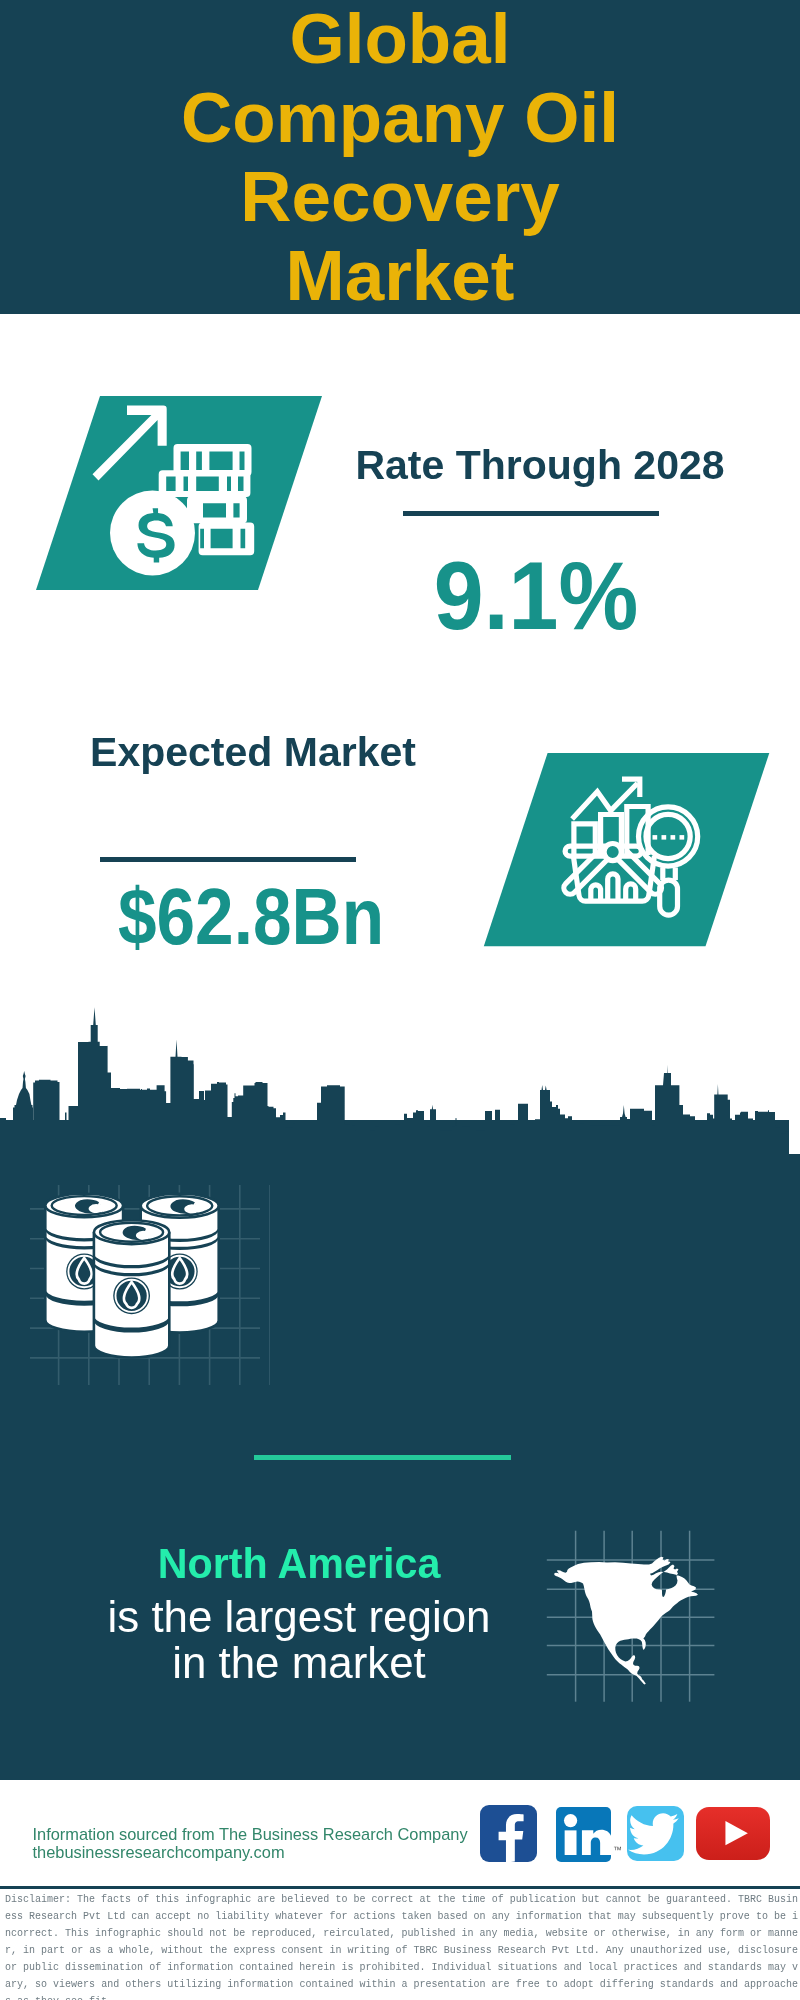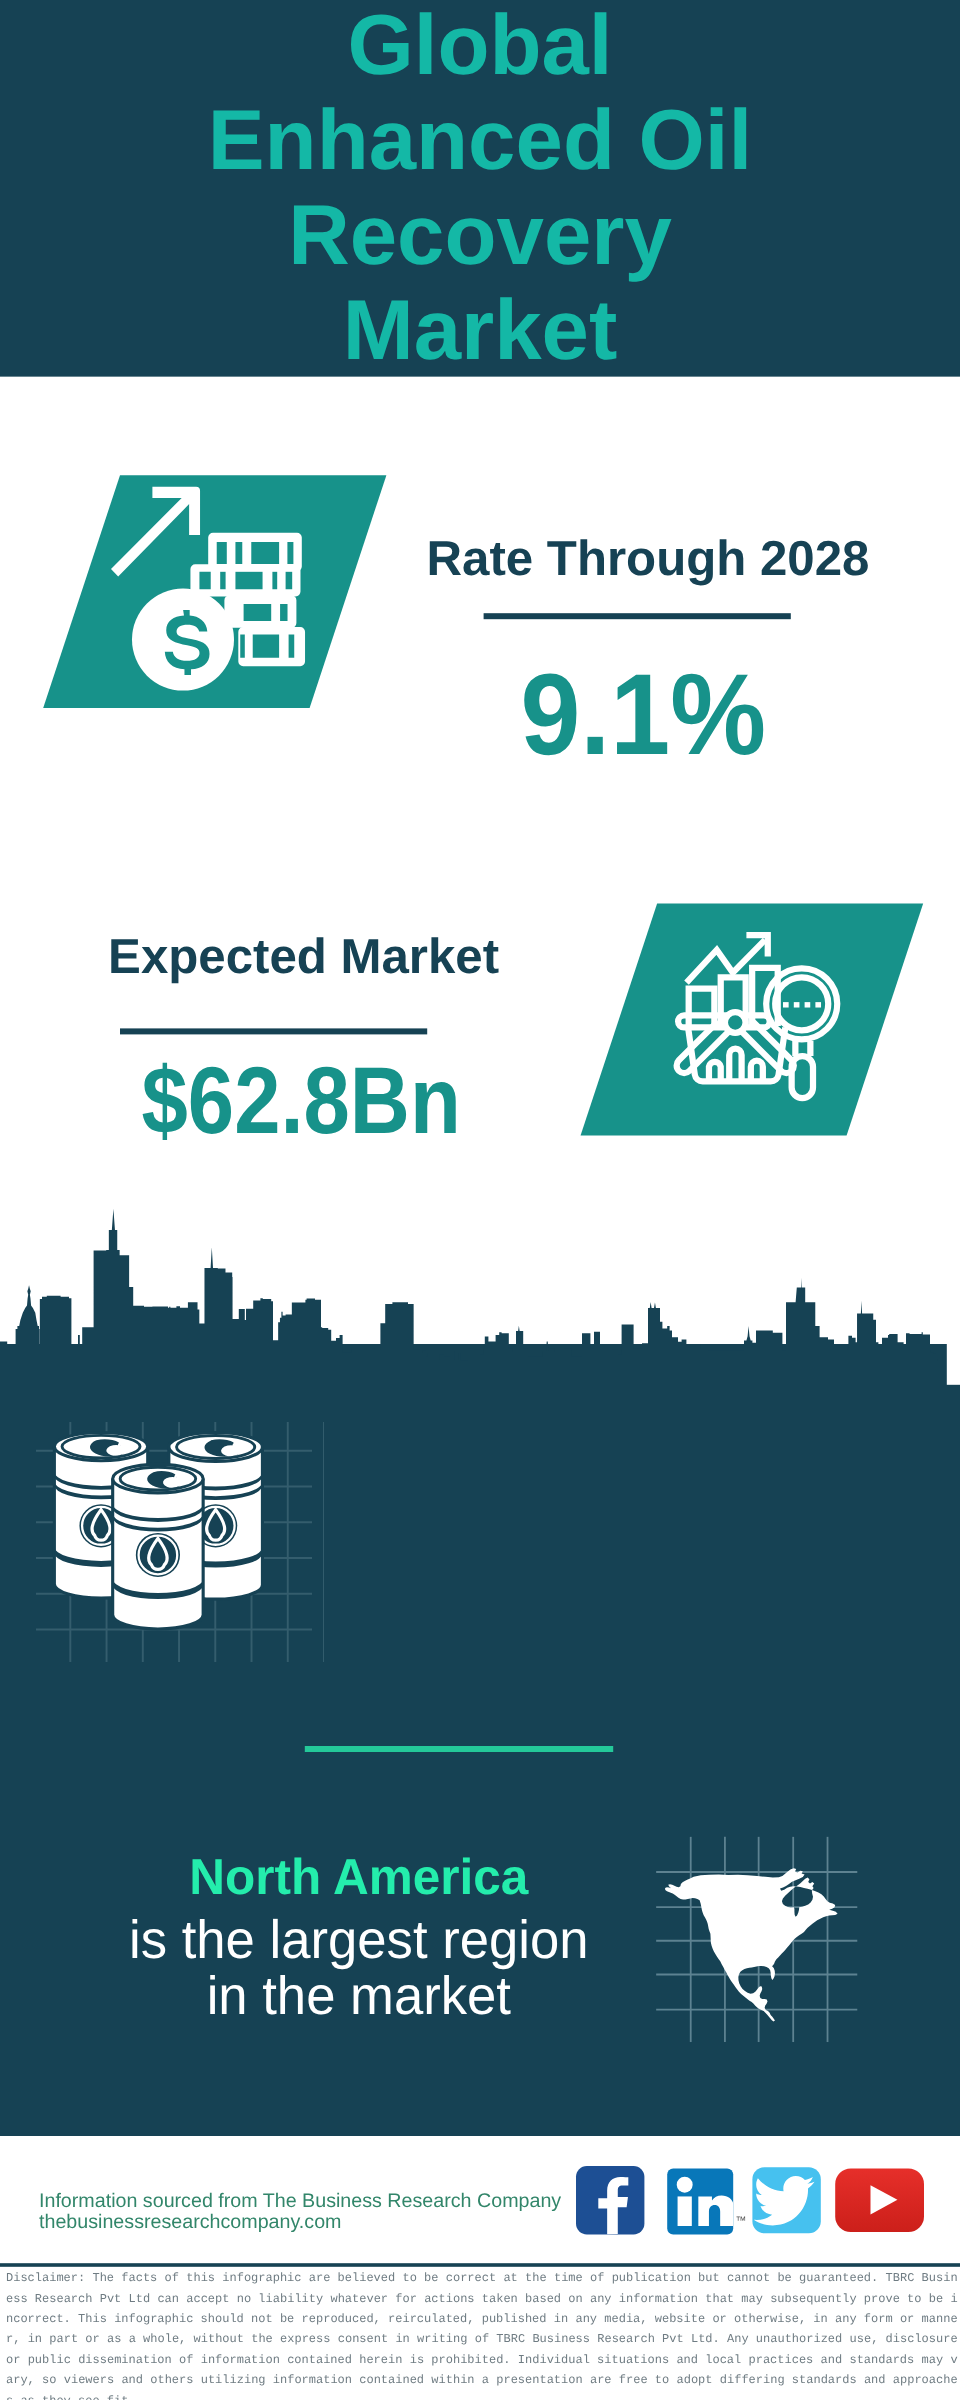--- a/index.html
+++ b/index.html
@@ -1,21 +1,21 @@
 <!DOCTYPE html>
 <html><head>
 <meta charset="utf-8">
 <style>
   html,body{margin:0;padding:0;}
   body{width:800px;height:2000px;background:#ffffff;font-family:"Liberation Sans",sans-serif;overflow:hidden;}
   .page{position:relative;width:800px;height:2000px;background:#fff;}
 
   
   .header{position:absolute;left:0;top:0;width:800px;height:314px;background:#164254;}
-  .header-title{position:absolute;left:0;top:-1px;width:800px;text-align:center;color:#14b8a6;
+  .header-title{position:absolute;left:0;top:-1px;width:800px;text-align:center;color:#eab308;
     font-size:71px;font-weight:bold;line-height:79px;}
   .header-title span{display:block;}
 
   
   .white{position:absolute;left:0;top:314px;width:800px;height:806px;background:#fff;}
 
   .para{position:absolute;}
   .para svg{display:block;}
 
   .stat-head{position:absolute;text-align:center;color:#164254;font-size:41px;font-weight:bold;line-height:57px;}
@@ -50,21 +50,21 @@
   .disclaimer{position:absolute;color:#6f7c83;font-size:10px;line-height:17px;text-align:justify;word-break:break-all;font-family:Liberation Mono, monospace;}
 </style>
 </head>
 <body>
 
 <div class="page">
 
   <div class="header">
     <div class="header-title">
       <span>Global</span>
-      <span>Enhanced Oil</span>
+      <span>Company Oil</span>
       <span>Recovery</span>
       <span>Market</span>
     </div>
   </div>
 
   <div class="white"></div>
 
   <div class="para" style="left:30px;top:390px;width:300px;height:210px;">
     <svg width="300" height="210" viewBox="0 0 300 210">
       <polygon points="70,6 292,6 228,200 6,200" fill="#17928a"></polygon>
@@ -122,21 +122,21 @@
     </svg>
   </div>
 
   <div class="stat-head" style="left:340px;top:380px;width:400px;">
     <br>
     <span>Rate Through 2028</span>
   </div>
   <div class="stat-rule" style="left:402.8px;top:511.4px;width:255.8px;height:4.7px;"></div>
   <div class="stat-val" style="left:336px;top:551px;width:400px;font-size:96px;line-height:90px;transform:scaleX(0.935);">9.1%</div>
 
-  <div class="stat-head" style="left:53px;top:724px;width:400px;margin-top:45px;">
+  <div class="stat-head" style="left:53px;top:724px;width:400px;">
     <span>Expected Market</span><br>
   </div>
   <div class="stat-rule" style="left:100px;top:857px;width:255.8px;height:4.7px;"></div>
   <div class="stat-val" style="left:51px;top:877px;width:400px;font-size:79px;line-height:80px;transform:scaleX(0.878);">$62.8Bn</div>
 
   <div class="dark"></div>
   <div class="sky-notch"></div>
   <div class="skyline">
     <svg width="800" height="175" viewBox="0 0 800 175" preserveAspectRatio="none">
       <path fill="#164254" d="M0,113 L6,113 L6,115 L10,115 L10,116 L13,116 L13,102.5 L14.5,102.5 L14.5,100 L16,100 L17,95 L19,89 L21,85 L22.5,83 L23,77 L23.5,74 L22.8,71 L23.5,69 L24.2,66 L24.9,69 L25.6,71 L24.9,74 L25.4,77 L25.9,83 L27.4,85 L29.4,89 L30.4,95 L31.4,100 L32.5,100 L32.5,102.5 L33,102.5 L33,116 L33.2,116 L33.2,77.5 L35,77.5 L35,75.6 L39,75.6 L39,74.7 L50.5,74.7 L50.5,75.6 L57.5,75.6 L57.5,76.9 L59.5,76.9 L59.5,116 L61,116 L61,115 L65,115 L65,107.5 L66.5,107.5 L66.5,115 L68.5,115 L68.5,101 L78,101 L78,37 L88.5,37 L88.5,36.7 L90.7,36.7 L90.7,20 L93.2,20 L94.5,2.3 L95.8,20 L97.7,20 L97.7,36.7 L99.7,36.7 L99.7,41 L107.5,41 L107.5,40.6 L107.6,40.6 L107.6,67.5 L111,67.5 L111,83.1 L120,83.1 L120,84 L127,84 L127,83.7 L140,83.7 L140,84.7 L141,84.7 L141,84 L142,84 L142,84.7 L147,84.7 L147,83.5 L150,83.5 L150,84.7 L156.6,84.7 L156.6,80.2 L164.6,80.2 L164.6,86.2 L166.1,86.2 L166.1,97.9 L170.4,97.9 L170.4,51.7 L175.5,51.7 L176.5,34.4 L177.5,51.7 L181.5,51.7 L181.5,52.1 L187.9,52.1 L187.9,55.5 L193.5,55.5 L193.5,59.2 L193.8,59.2 L193.8,94.1 L199,94.1 L199,85.9 L204,85.9 L204,95 L205,95 L205,85.6 L211,85.6 L211,78.7 L217,78.7 L217,76.9 L219,76.9 L219,77.5 L226,77.5 L226,79.4 L227.5,79.4 L227.5,111.9 L231.8,111.9 L231.8,96.9 L233.3,96.9 L233.3,93.1 L234.5,93.1 L234.5,88.2 L235.5,88.2 L235.5,91.2 L238,91.2 L238,90.5 L243.2,90.5 L243.2,80.4 L244.2,80.4 L244.2,80.5 L254.5,80.5 L254.5,78.1 L255.5,78.1 L255.5,77 L262.5,77 L262.5,78.1 L267.5,78.1 L267.5,101 L268.5,101 L268.5,101.7 L273.5,101.7 L273.5,103.2 L276,103.2 L276,112.2 L280,112.2 L280,110 L283,110 L283,107.4 L285.5,107.4 L285.5,122.2 L293,122.2 L293,118.7 L295,118.7 L295,117.5 L310,117.5 L310,119 L312,119 L312,119.6 L317,119.6 L317,97.7 L321,97.7 L321,81.6 L327,81.6 L327,80.2 L340,80.2 L340,81.6 L344.7,81.6 L344.7,119.8 L350,119.8 L350,122.6 L352,122.6 L352,120.7 L355,120.7 L355,125.3 L356,125.3 L356,122.6 L360,122.6 L360,128 L366,128 L366,124 L370,124 L370,125.3 L375,125.3 L375,121.2 L379,121.2 L379,128 L382,128 L382,122.6 L384,122.6 L384,128.9 L390,128.9 L390,119 L395,119 L395,119.8 L400,119.8 L400,124 L403,124 L403,118.5 L404,118.5 L404,108.8 L407,108.8 L407,113 L413,113 L413,107.5 L416,107.5 L416,105.3 L418,105.3 L418,106 L424,106 L424,118.5 L427,118.5 L427,121.2 L430,121.2 L430,104.2 L431.8,104.2 L432.4,99.8 L433,104.2 L436,104.2 L436,118.5 L440,118.5 L440,125.3 L452,125.3 L452,121.2 L455,121.2 L455.6,113 L456.4,113 L457,121.2 L457,118.5 L462,118.5 L462,121.2 L470,121.2 L470,119 L476,119 L476,125.3 L485,125.3 L485,106.1 L492,106.1 L492,118.5 L495,118.5 L495,104.7 L500,104.7 L500,122.6 L510,122.6 L510,119.8 L515,119.8 L515,124 L518,124 L518,98.7 L528,98.7 L528,118.5 L535,118.5 L535,114.3 L540,114.3 L540,85 L541.5,85 L542.2,80 L543,85 L545,85 L545.8,80.5 L546.6,85 L550,85 L550,96.5 L552,96.5 L552,102 L556,102 L556,100 L558,100 L558,103.8 L560,103.8 L560,109.4 L565,109.4 L565,113.2 L568,113.2 L568,111.3 L572,111.3 L572,116.9 L580,116.9 L580,118.8 L584,118.8 L584,115 L590,115 L590,120.7 L620,120.7 L620,112 L622,112 L623,108.5 L623.8,100 L624.6,108.5 L625.6,112 L627,112 L627,114 L630,114 L630,103.8 L644,103.8 L644,105.7 L652,105.7 L652,120.7 L655,120.7 L655,80.3 L663,80.3 L664,68 L667.5,68 L667.7,59.7 L668,68 L671,68 L671,80.3 L679.4,80.3 L679.4,100 L683,100 L683,109.4 L690,109.4 L690,111.3 L695,111.3 L695,116.5 L706,116.5 L706,119.5 L707,119.5 L707,108.2 L710,108.2 L710,109.7 L713,109.7 L713,113.5 L714.2,113.5 L714.2,89.5 L717.4,89.5 L717.9,79 L718.4,89.5 L727.7,89.5 L727.7,94.7 L730,94.7 L730,113.5 L732,113.5 L732,115 L735,115 L735,109.7 L740,109.7 L740,107.5 L741,107.5 L741,106.7 L748,106.7 L748,113.5 L753,113.5 L753,115 L755,115 L755,106 L758,106 L758,106.7 L768,106.7 L768,105.2 L770,105.2 L768,105.2 L769,105.2 L769,107 L775,107 L775,120.5 L775.5,120.5 L775.5,122.25 L778,122.25 L778,122.75 L780,122.75 L780,128 L781,128 L781,128.75 L785.5,128.75 L785.5,126.25 L787,126.25 L787,126.75 L789,126.75 L789,148.75 L800,148.75 L800,175 L0,175 Z"></path>

